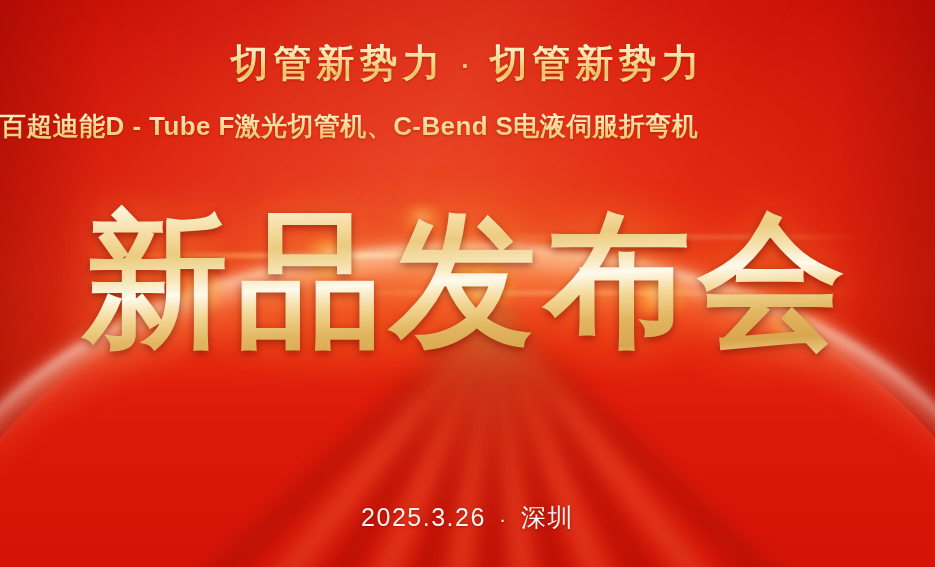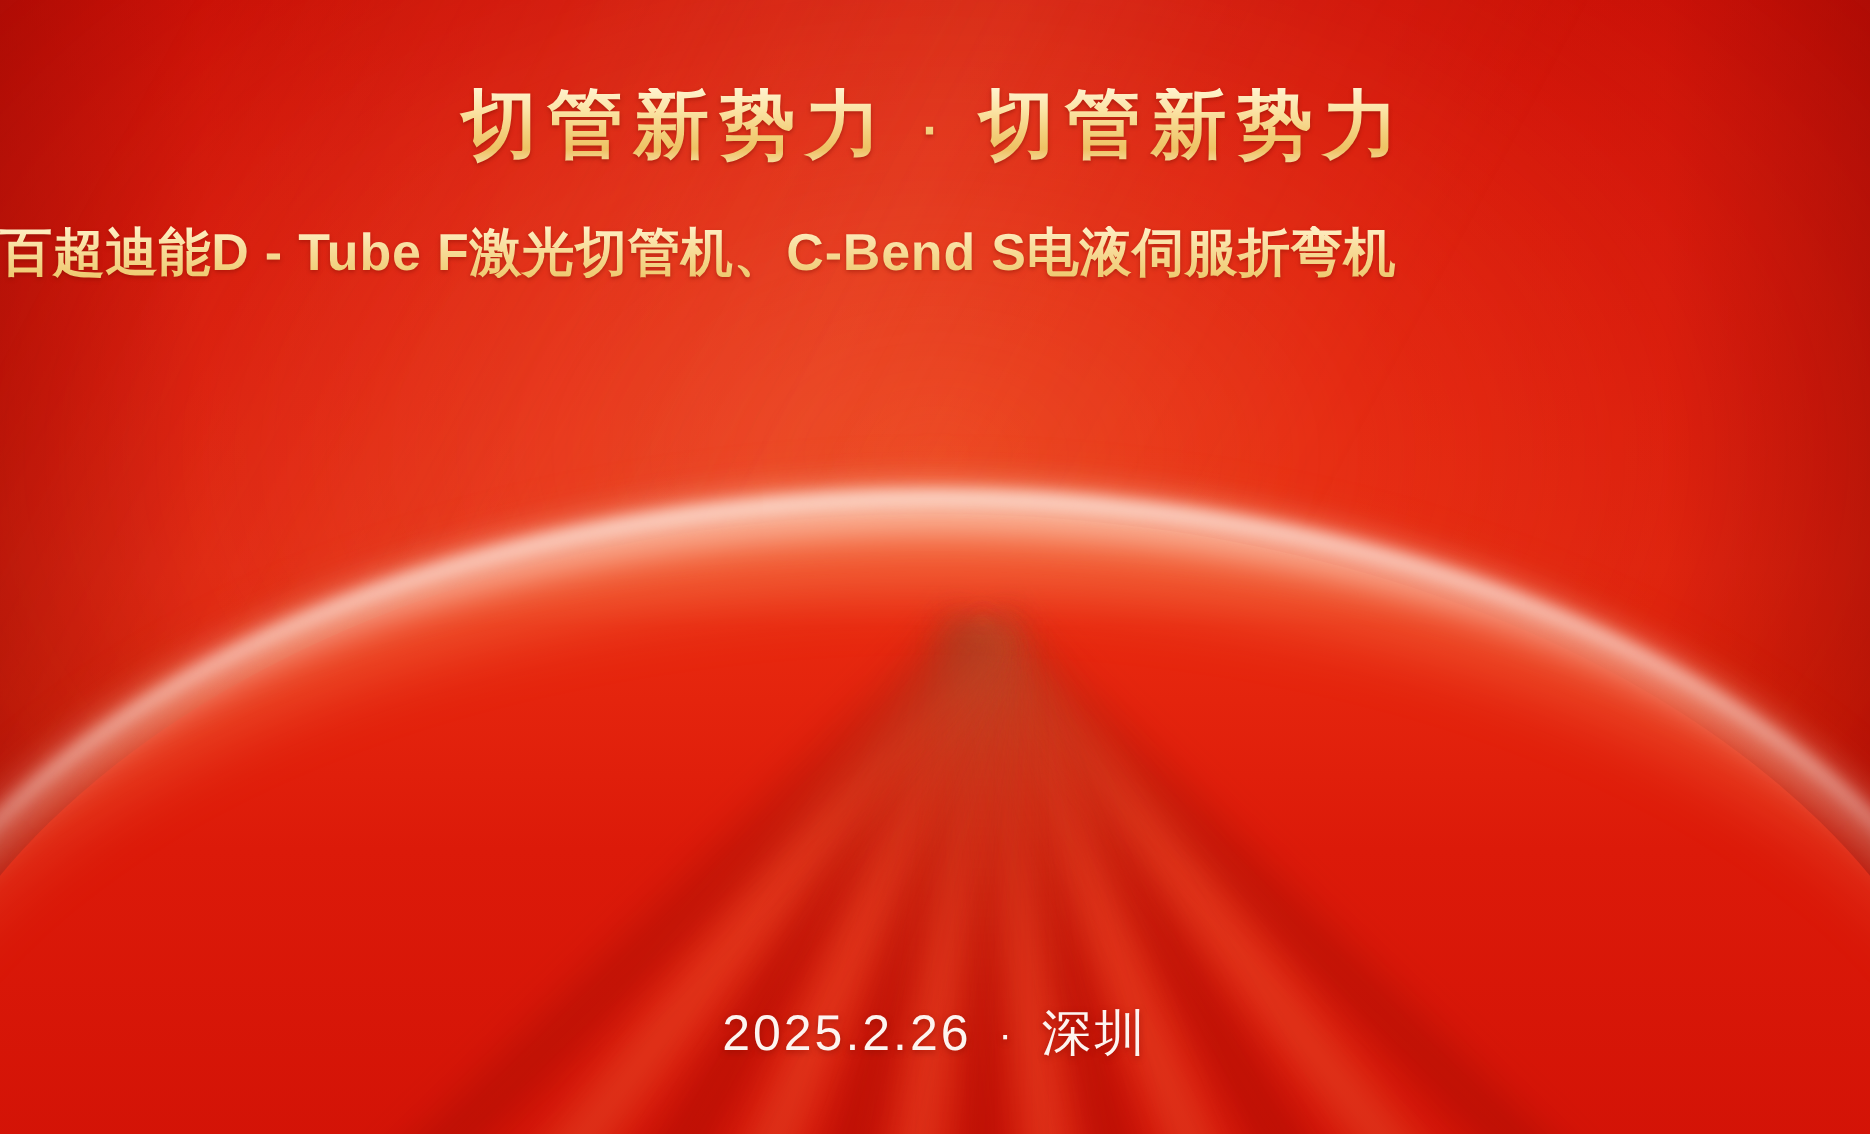--- a/index.html
+++ b/index.html
@@ -324,21 +324,34 @@
   <div class="content">
 
     <div class="headline">
       <span>切管新势力</span>
       <span class="dot">·</span>
       <span>切管新势力</span>
     </div>
 
     <div class="subhead">百超迪能D - Tube F激光切管机、C-Bend S电液伺服折弯机</div>
 
+    <div class="title-wrap">
+      <div class="title-halo"></div>
+      <div class="blob b6"></div>
+      <div class="blob b4"></div>
+      <div class="blob b1"></div>
+      <div class="blob b2"></div>
+      <div class="blob b3"></div>
+      <div class="blob b5"></div>
+      <div class="streak s3"></div>
+      <div class="streak s1"></div>
+      <div class="streak s2"></div>
+      <div class="main-title">新品发布会</div>
+    </div>
 
     <div class="datebar">
-      <span>2025.2.26</span>
+      <span>2025.3.26</span>
       <span class="sep">·</span>
       <span>深圳</span>
     </div>
 
   </div>
 </div>
 
 </body></html>

